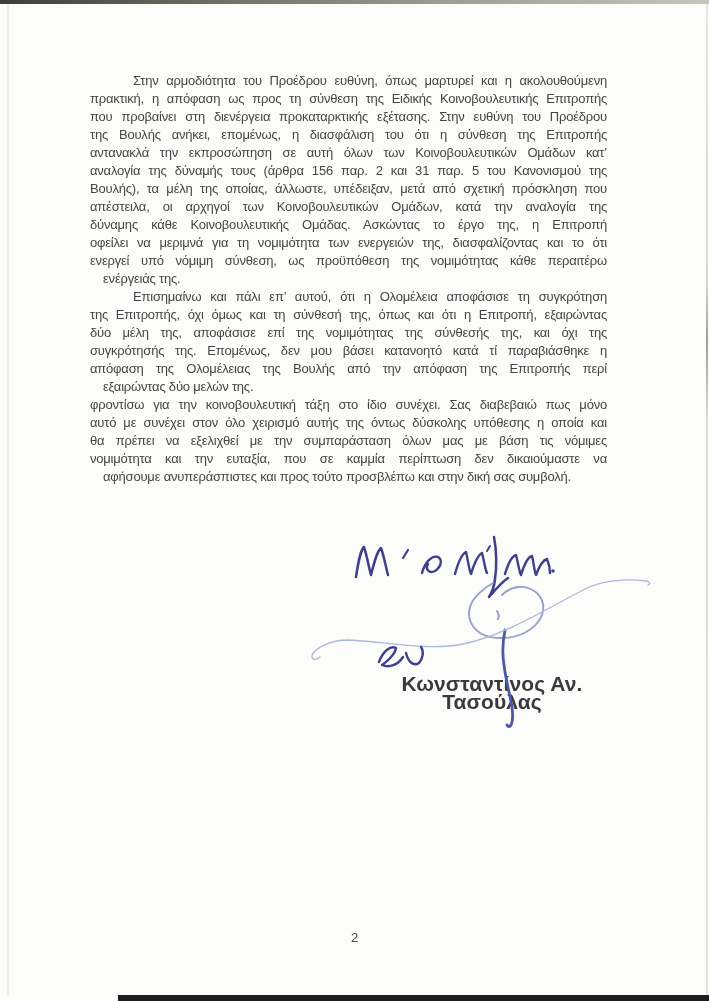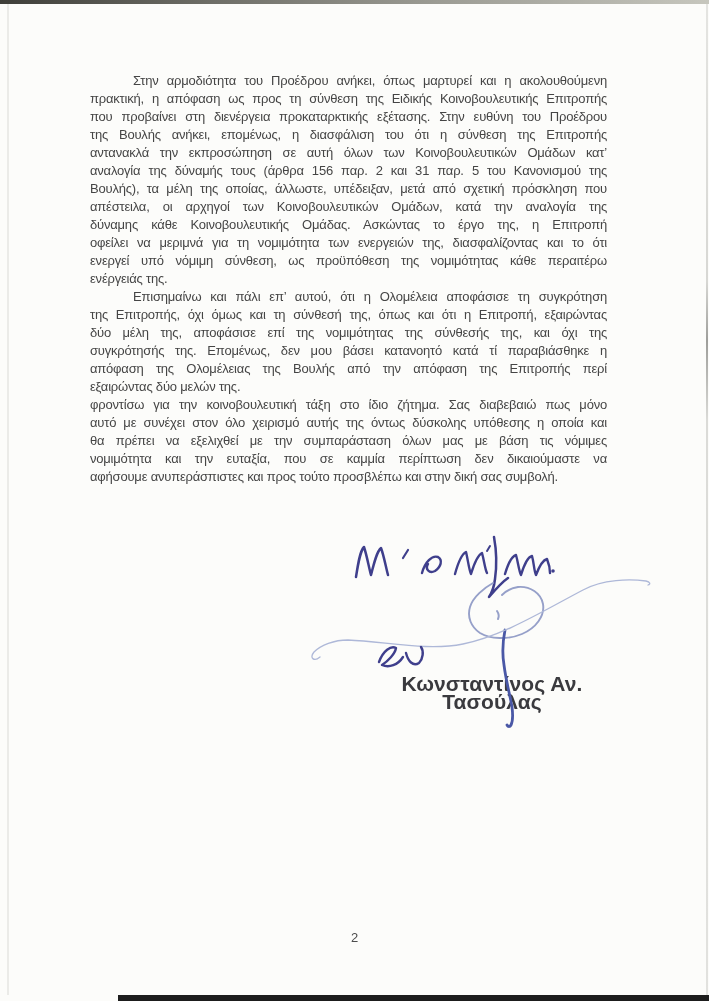--- a/index.html
+++ b/index.html
@@ -27,21 +27,21 @@
     position: absolute; right: 1px; top: 4px; bottom: 6px; width: 2px;
     background: linear-gradient(180deg, rgba(120,120,112,0.18) 0%, rgba(120,120,112,0.28) 28%, rgba(80,80,75,0.55) 34%, rgba(120,120,112,0.25) 42%, rgba(120,120,112,0.20) 100%);
   }
   
   .letter-body {
     position: absolute; left: 90px; top: 72px; width: 517px;
     font-size: 13px; line-height: 18px; letter-spacing: -0.2px;
     color: #454545;
   }
   .line { text-align: justify; text-align-last: justify; white-space: normal; }
-  .line.last { text-align-last: left; }
+  .line.last { text-align-last: left; margin-left: 13px; }
   .line.first { text-indent: 43px; }
   
   .signature-svg { position: absolute; left: 300px; top: 535px; z-index: 3; pointer-events: none; }
   .signature-svg path { fill: none; stroke-linecap: round; stroke-linejoin: round; }
   
   .signatory {
     position: absolute; left: 361px; top: 675px; width: 262px; z-index: 2;
     text-align: center; font-weight: bold; font-size: 21px; line-height: 18px;
     color: #3a3a3e; letter-spacing: 0.1px;
   }
@@ -56,21 +56,21 @@
 
 <div>
 
   <div class="scan-top"></div>
   <div class="scan-left"></div>
   <div class="scan-right"></div>
   <div class="scan-bottom"></div>
 
   <div class="letter-body" style="color: rgb(69, 69, 69);">
       <div class="paragraph">
-        <div class="line first">Στην αρμοδιότητα του Προέδρου ανήκει, όπως μαρτυρεί και η ακολουθούμενη</div>
+        <div class="line first">Στην αρμοδιότητα του Προέδρου ευθύνη, όπως μαρτυρεί και η ακολουθούμενη</div>
         <div class="line">πρακτική, η απόφαση ως προς τη σύνθεση της Ειδικής Κοινοβουλευτικής Επιτροπής</div>
         <div class="line">που προβαίνει στη διενέργεια προκαταρκτικής εξέτασης. Στην ευθύνη του Προέδρου</div>
         <div class="line">της Βουλής ανήκει, επομένως, η διασφάλιση του ότι η σύνθεση της Επιτροπής</div>
         <div class="line">αντανακλά την εκπροσώπηση σε αυτή όλων των Κοινοβουλευτικών Ομάδων κατ’</div>
         <div class="line">αναλογία της δύναμής τους (άρθρα 156 παρ. 2 και 31 παρ. 5 του Κανονισμού της</div>
         <div class="line">Βουλής), τα μέλη της οποίας, άλλωστε, υπέδειξαν, μετά από σχετική πρόσκληση που</div>
         <div class="line">απέστειλα, οι αρχηγοί των Κοινοβουλευτικών Ομάδων, κατά την αναλογία της</div>
         <div class="line">δύναμης κάθε Κοινοβουλευτικής Ομάδας. Ασκώντας το έργο της, η Επιτροπή</div>
         <div class="line">οφείλει να μεριμνά για τη νομιμότητα των ενεργειών της, διασφαλίζοντας και το ότι</div>
         <div class="line">ενεργεί υπό νόμιμη σύνθεση, ως προϋπόθεση της νομιμότητας κάθε περαιτέρω</div>
@@ -78,21 +78,21 @@
       </div>
       <div class="paragraph">
         <div class="line first">Επισημαίνω και πάλι επ’ αυτού, ότι η Ολομέλεια αποφάσισε τη συγκρότηση</div>
         <div class="line">της Επιτροπής, όχι όμως και τη σύνθεσή της, όπως και ότι η Επιτροπή, εξαιρώντας</div>
         <div class="line">δύο μέλη της, αποφάσισε επί της νομιμότητας της σύνθεσής της, και όχι της</div>
         <div class="line">συγκρότησής της. Επομένως, δεν μου βάσει κατανοητό κατά τί παραβιάσθηκε η</div>
         <div class="line">απόφαση της Ολομέλειας της Βουλής από την απόφαση της Επιτροπής περί</div>
         <div class="line last">εξαιρώντας δύο μελών της.</div>
       </div>
       <div class="paragraph">
-        <div class="line">φροντίσω για την κοινοβουλευτική τάξη στο ίδιο ζήτημα. Σας διαβεβαιώ πως μόνο</div>
+        <div class="line">φροντίσω για την κοινοβουλευτική τάξη στο ίδιο συνέχει. Σας διαβεβαιώ πως μόνο</div>
         <div class="line">αυτό με συνέχει στον όλο χειρισμό αυτής της όντως δύσκολης υπόθεσης η οποία και</div>
         <div class="line">θα πρέπει να εξελιχθεί με την συμπαράσταση όλων μας με βάση τις νόμιμες</div>
         <div class="line">νομιμότητα και την ευταξία, που σε καμμία περίπτωση δεν δικαιούμαστε να</div>
         <div class="line last">αφήσουμε ανυπεράσπιστες και προς τούτο προσβλέπω και στην δική σας συμβολή.</div>
       </div>
     </div>
 
   <svg class="signature-svg" width="370" height="200" viewBox="0 0 370 200" aria-hidden="true">
 
     <g>

